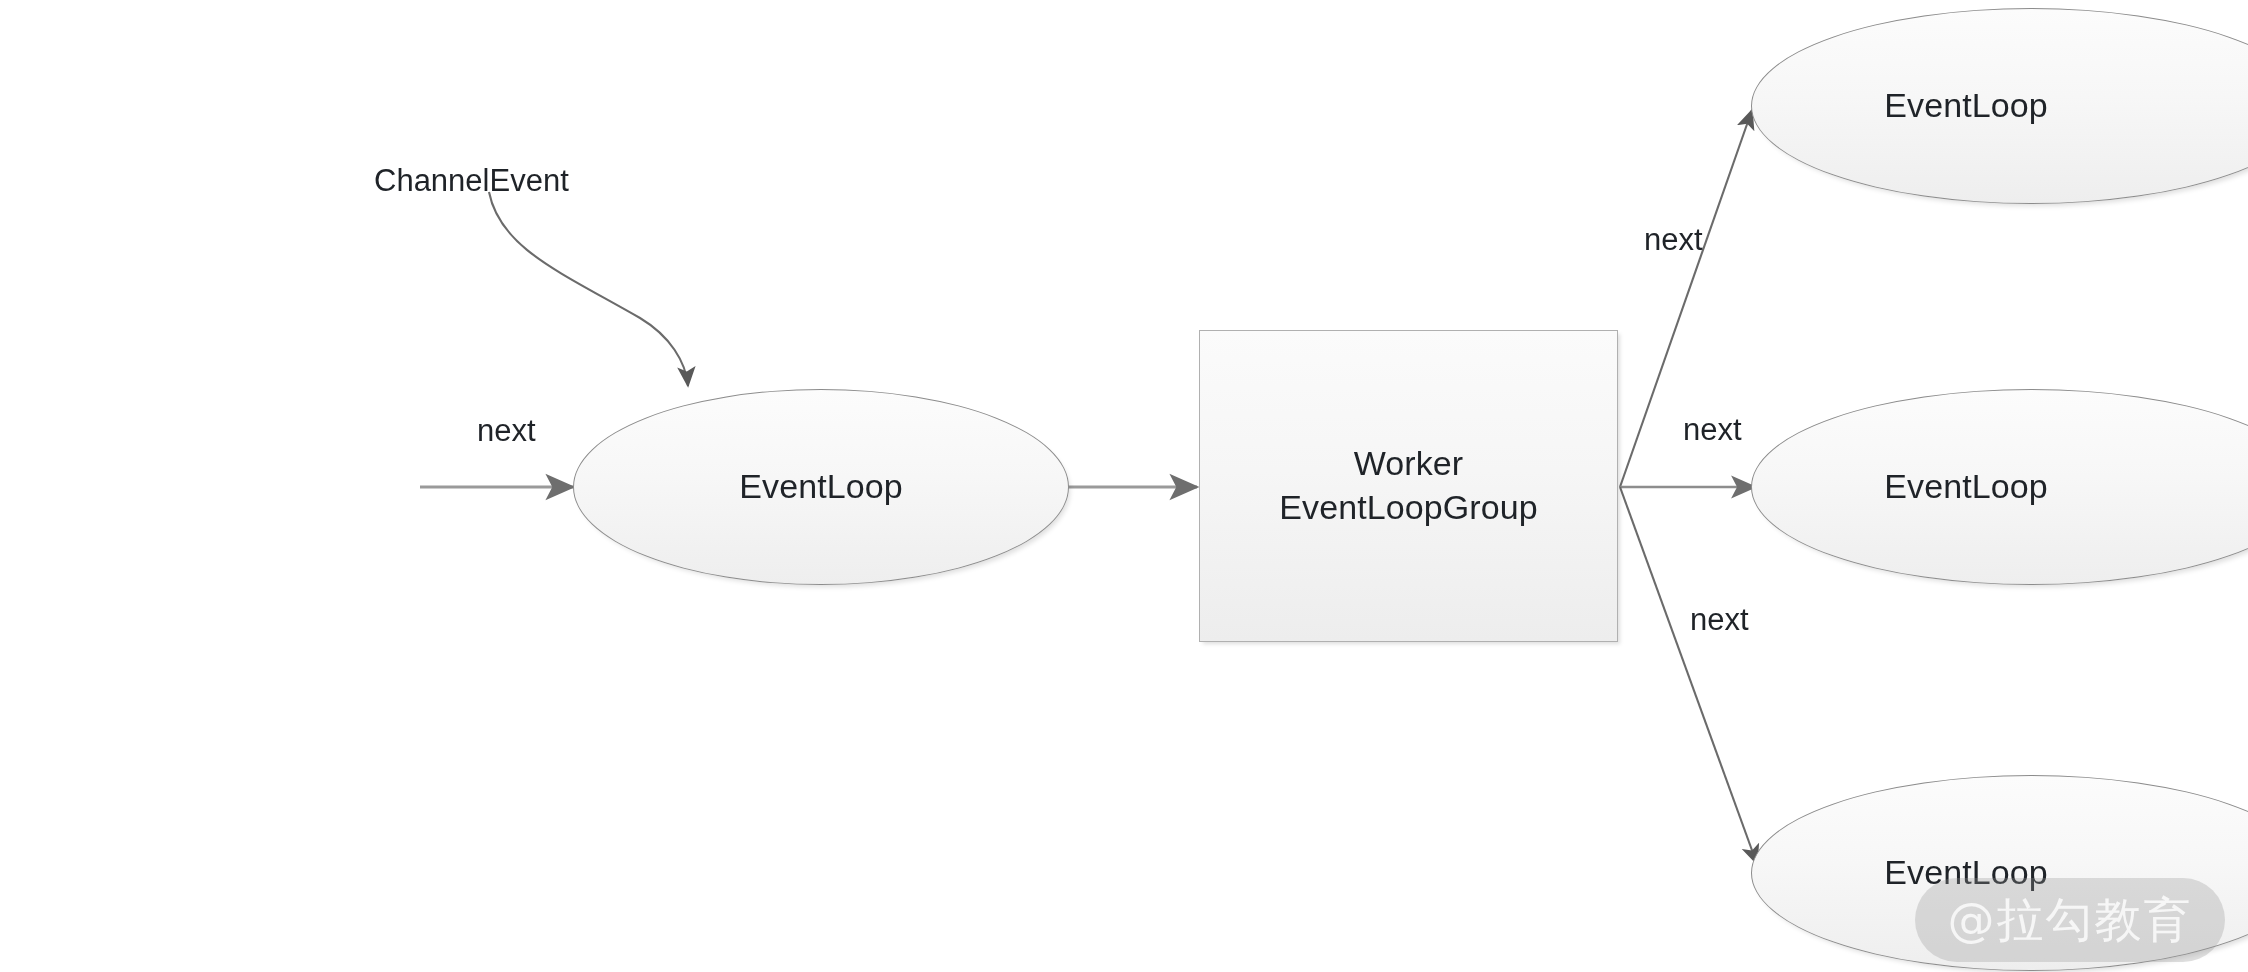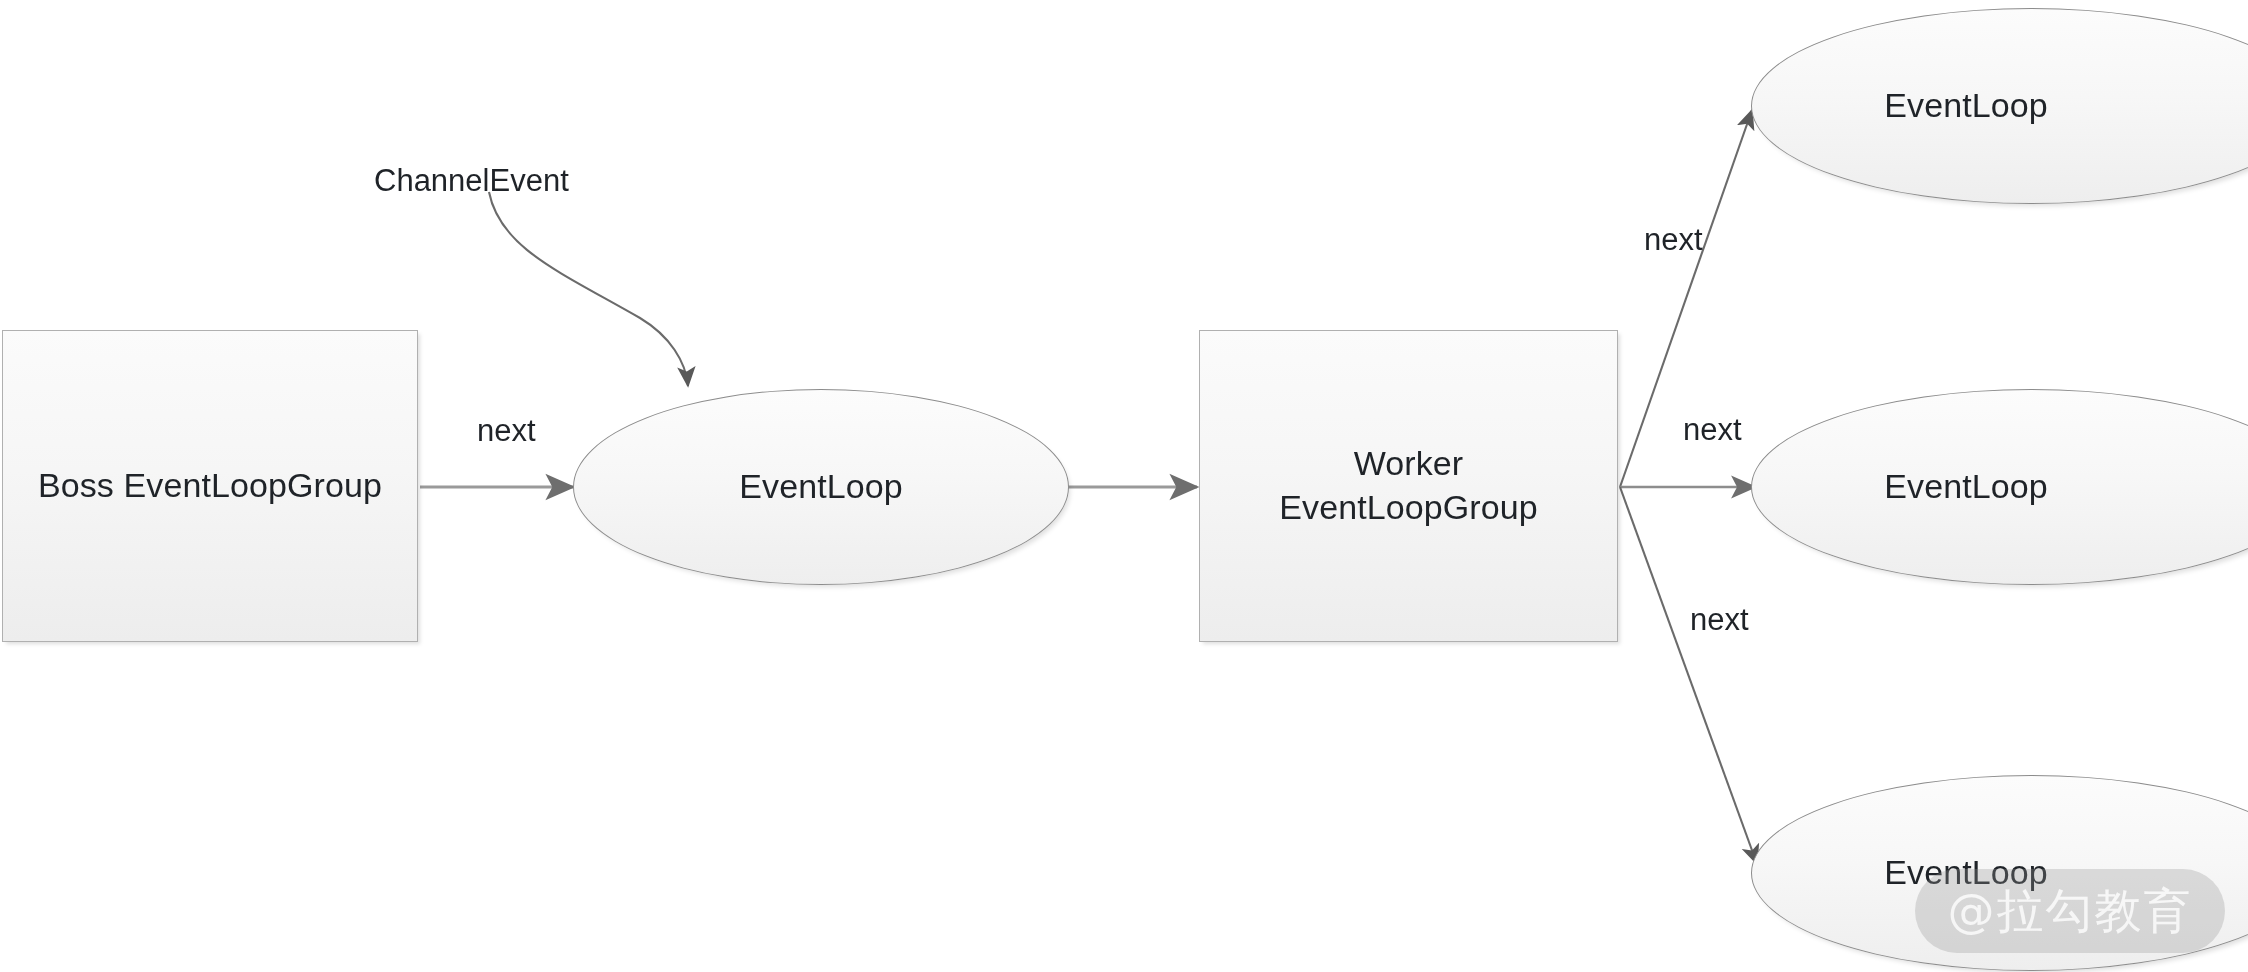--- a/index.html
+++ b/index.html
@@ -64,20 +64,21 @@
     align-items: center;
     justify-content: center;
     border-radius: 44px;
     background: rgba(150,150,150,0.30);
     color: rgba(255,255,255,0.78);
     font-size: 47px;
     letter-spacing: 2px;
     font-family: "DejaVu Sans", sans-serif;
     filter: blur(0.7px);
     pointer-events: none;
+    margin-top: 9px;
   }
 </style>
 </head>
 <body>
 
 <div id="canvas">
 
   <svg id="edges" viewBox="0 0 2248 972" xmlns="http://www.w3.org/2000/svg">
     <defs>
       <marker id="arrow-grey" markerWidth="11" markerHeight="11" refX="9.2" refY="5" orient="auto" markerUnits="strokeWidth">
@@ -94,23 +95,20 @@
 
     <line x1="1068" y1="487" x2="1197" y2="487" stroke="#9a9a9a" stroke-width="3" marker-end="url(#arrow-grey)"></line>
 
     <line x1="1620" y1="487" x2="1752" y2="110" stroke="#6b6b6b" stroke-width="2.1" marker-end="url(#arrow-dark)"></line>
 
     <line x1="1620" y1="487" x2="1755" y2="487" stroke="#8d8d8d" stroke-width="2.6" marker-end="url(#arrow-grey)"></line>
 
     <line x1="1620" y1="487" x2="1757" y2="864" stroke="#6b6b6b" stroke-width="2.1" marker-end="url(#arrow-dark)"></line>
   </svg>
 
-  <div class="node box" style="left:2px; top:330px; width:416px; height:312px;">
-    <span>Boss EventLoopGroup</span>
-  </div>
 
   <div class="node ellipse" style="left:573px; top:389px; width:496px; height:196px;">
     <span>EventLoop</span>
   </div>
 
   <div class="node box" style="left:1199px; top:330px; width:419px; height:312px;">
     <span>Worker
 EventLoopGroup</span>
   </div>
 

